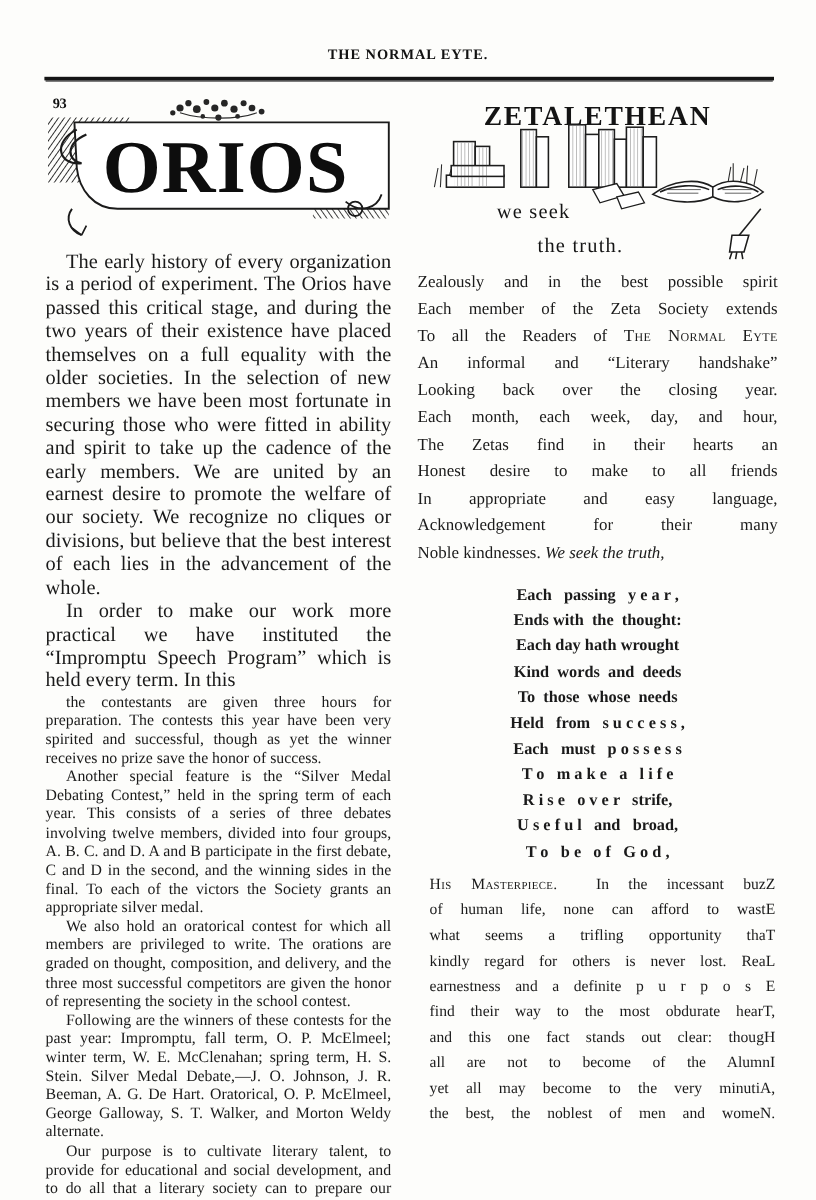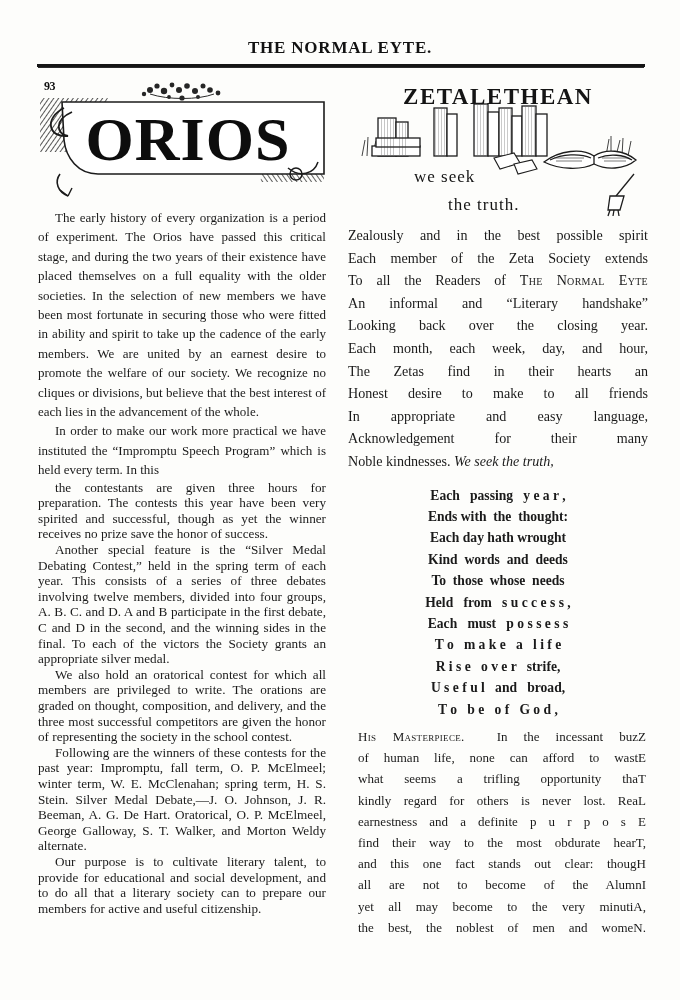--- a/index.html
+++ b/index.html
@@ -19,21 +19,21 @@
     color: #1a1a1a;
   }
 
   
   .running-head {
     position: absolute;
     top: 38px;
     left: 0;
     width: 680px;
     text-align: center;
-    font-size: 17px;
+    font-size: 12px;
     font-weight: bold;
     letter-spacing: 0.8px;
     color: #121212;
   }
   .head-rule {
     position: absolute;
     top: 64px;
     left: 37px;
     width: 608px;
     height: 3px;
@@ -78,21 +78,21 @@
   .zeta-banner svg { display: block; }
 
   
   p.body {
     margin: 0;
     text-align: justify;
     text-indent: 17px;
     hyphens: manual;
   }
   .lead p.body {
-    font-size: 13px;
+    font-size: 17px;
     line-height: 19.4px;
   }
   .dense p.body {
     font-size: 13.2px;
     line-height: 15.6px;
   }
 
   
   .poem-line {
     font-size: 14.1px;

